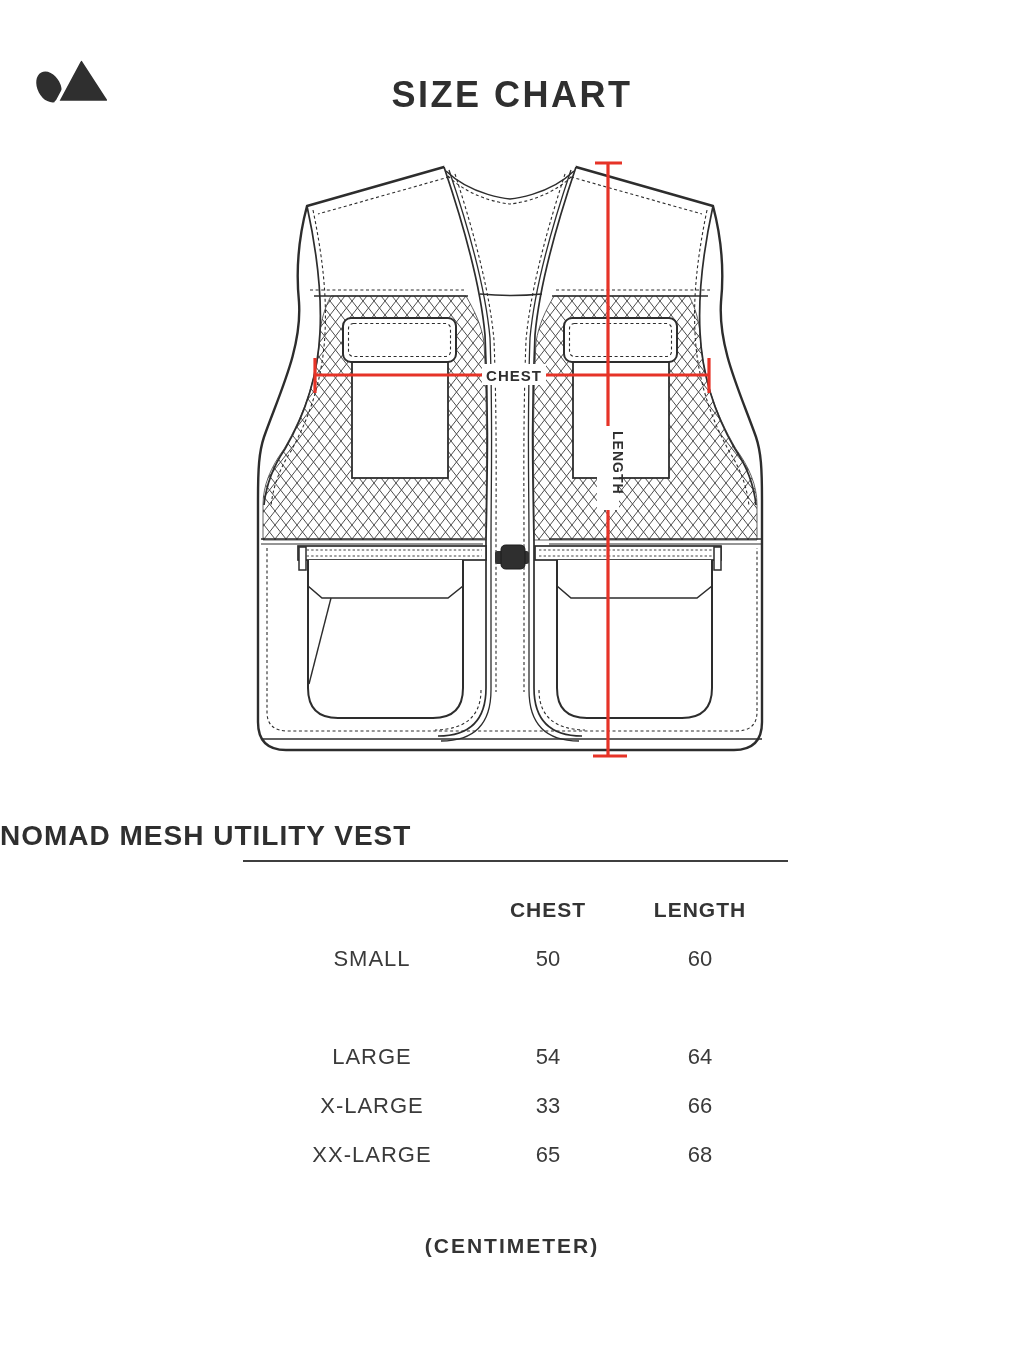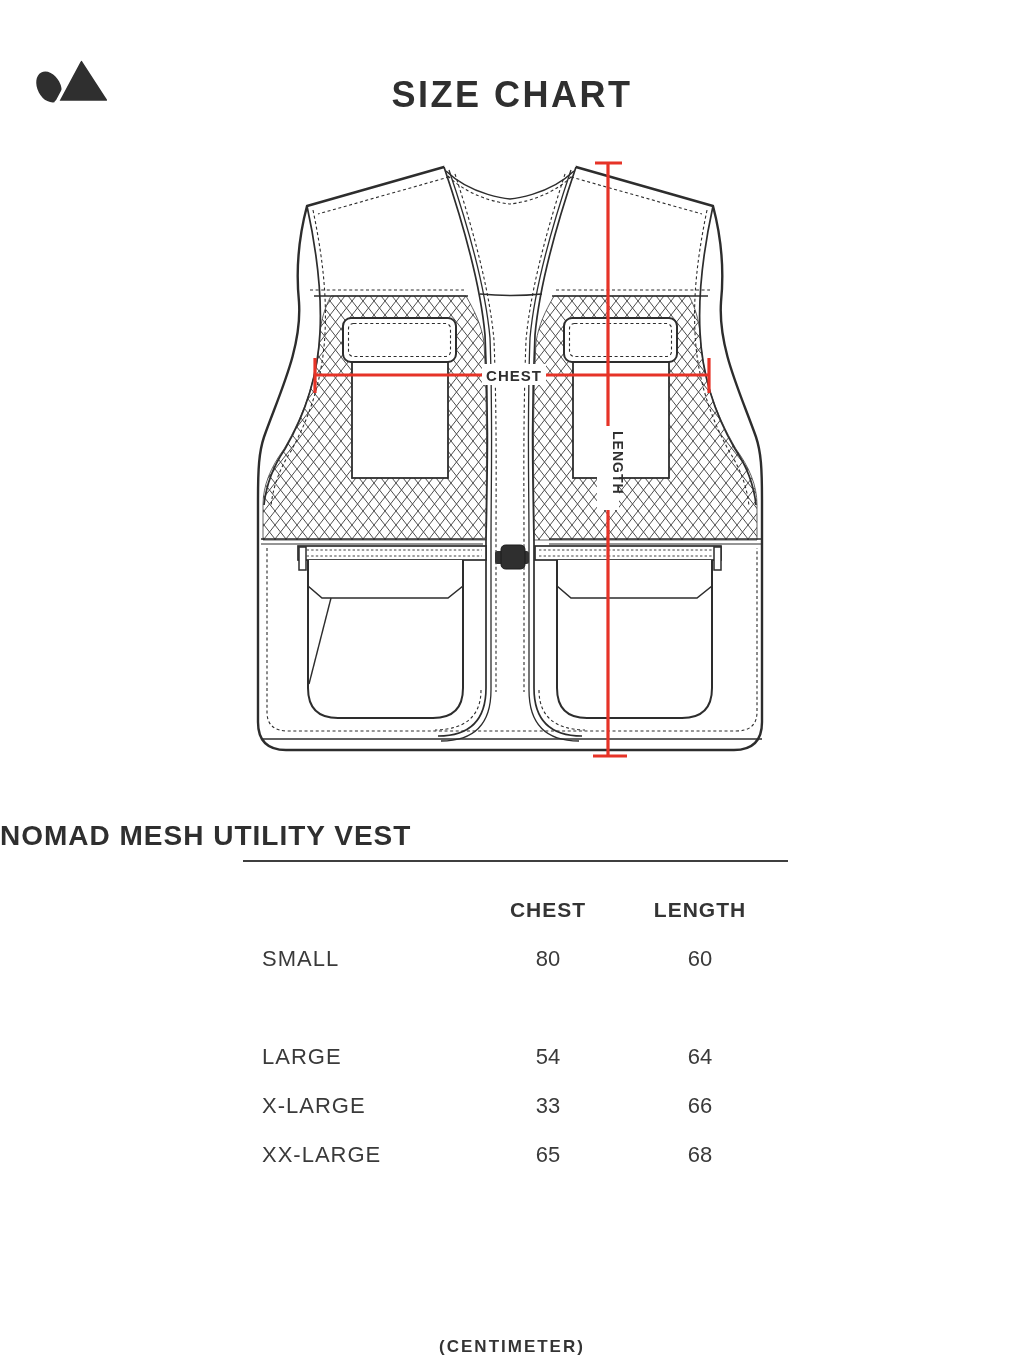--- a/index.html
+++ b/index.html
@@ -7,26 +7,26 @@
           font-family:"Liberation Sans",sans-serif;color:#303030;}
   .abs{position:absolute;}
   .page-title{left:0;right:0;top:74px;text-align:center;font-size:36px;font-weight:bold;
               letter-spacing:2.5px;color:#2f2f2f;}
   .product-title{left:0;right:0;top:820px;font-size:28px;font-weight:bold;
                  letter-spacing:1px;color:#2f2f2f;}
   .title-rule{left:243px;top:860px;width:545px;height:2px;background:#3f3f3f;}
   .size-table{left:240px;top:898px;width:560px;height:300px;}
   .col-chest{position:absolute;left:248px;width:120px;text-align:center;}
   .col-length{position:absolute;left:390px;width:140px;text-align:center;}
-  .col-size{position:absolute;left:22px;width:220px;text-align:left;}
+  .col-size{position:absolute;left:22px;width:220px;text-align:center;}
   .thead{position:absolute;left:0;top:0;width:100%;height:42px;font-weight:bold;font-size:21px;
          letter-spacing:1px;color:#343434;}
   .trow{position:absolute;left:0;width:100%;height:49px;font-size:22px;color:#3a3a3a;}
   .trow .col-size{letter-spacing:1px;}
-  .footer-note{left:0;right:0;top:1337px;text-align:center;font-size:17px;font-weight:bold;
+  .footer-note{left:0;right:0;top:1234px;text-align:center;font-size:21px;font-weight:bold;
                letter-spacing:2px;color:#343434;}
 </style>
 </head>
 <body>
 
 <div class="canvas">
 
   <svg class="abs" style="left:26px;top:48px" width="88" height="62" viewBox="0 0 88 62">
     <ellipse cx="23" cy="39" rx="11.5" ry="16.5" transform="rotate(-28 23 39)" fill="#2f2f2f"></ellipse>
     <path d="M31,54 L53,13 Q55.5,9 58,13 L82,50 Q84.5,54.5 79.5,54.5 L34,54.5 Q28.5,54.5 31,54 Z" fill="#2f2f2f" stroke="#ffffff" stroke-width="3.5"></path>
@@ -168,21 +168,21 @@
   <div class="abs product-title">NOMAD MESH UTILITY VEST</div>
   <div class="abs title-rule"></div>
 
   <div class="abs size-table">
     <div class="thead">
       <span class="col-chest">CHEST</span>
       <span class="col-length">LENGTH</span>
     </div>
     <div class="trow" style="top:48px">
       <span class="col-size">SMALL</span>
-      <span class="col-chest">80</span>
+      <span class="col-chest">50</span>
       <span class="col-length">60</span>
     </div>
     <div class="trow" style="top:146px">
       <span class="col-size">LARGE</span>
       <span class="col-chest">54</span>
       <span class="col-length">64</span>
     </div>
     <div class="trow" style="top:195px">
       <span class="col-size">X-LARGE</span>
       <span class="col-chest">33</span>

